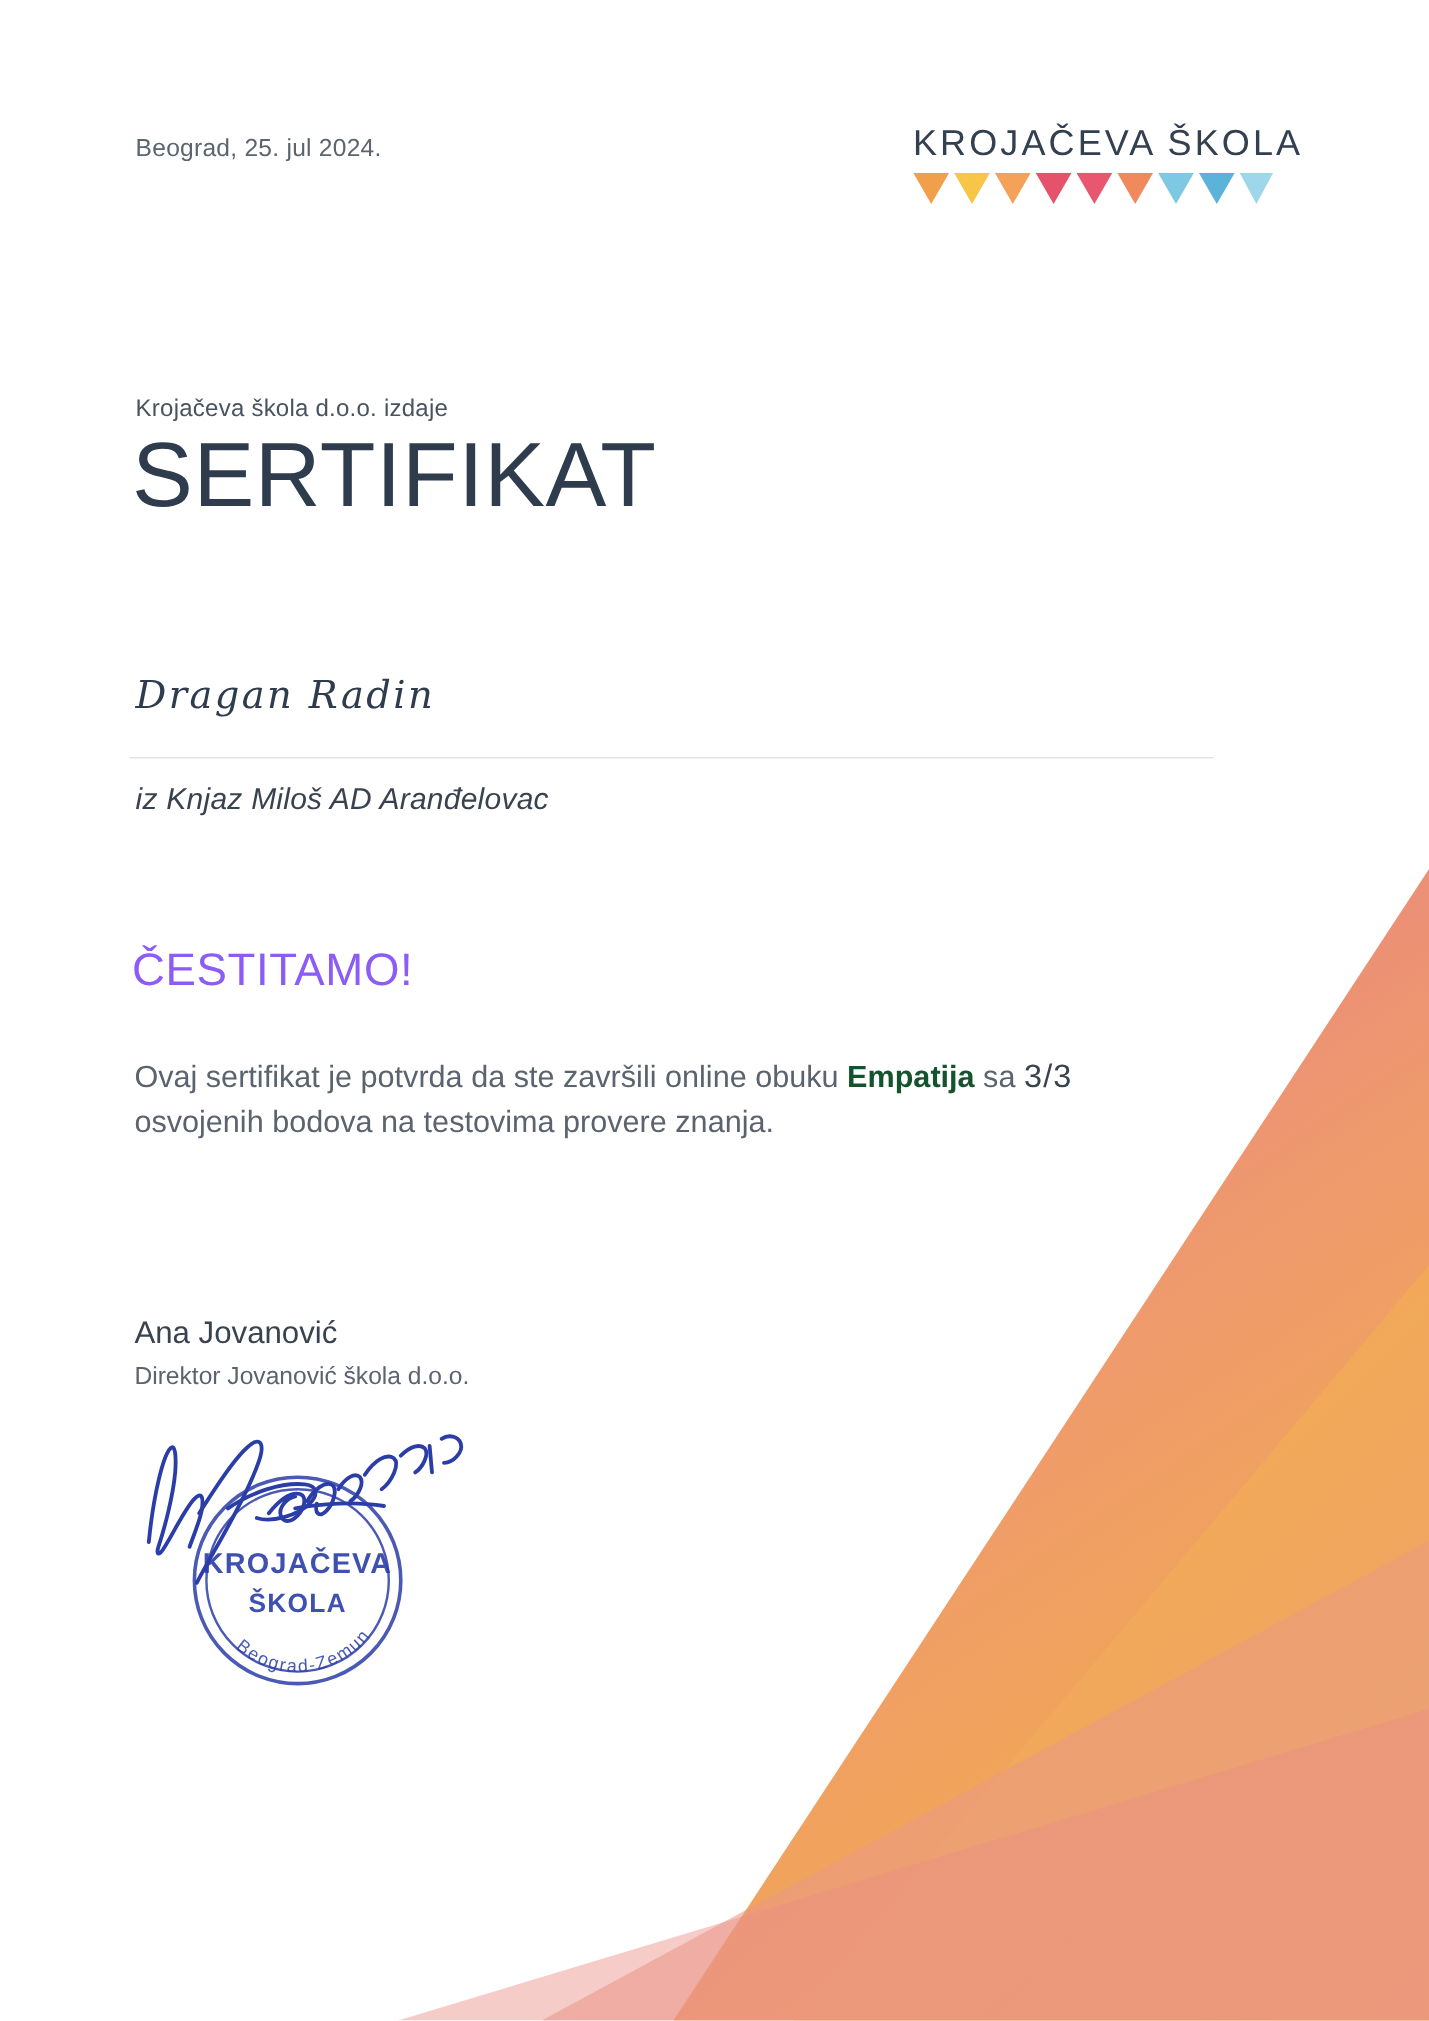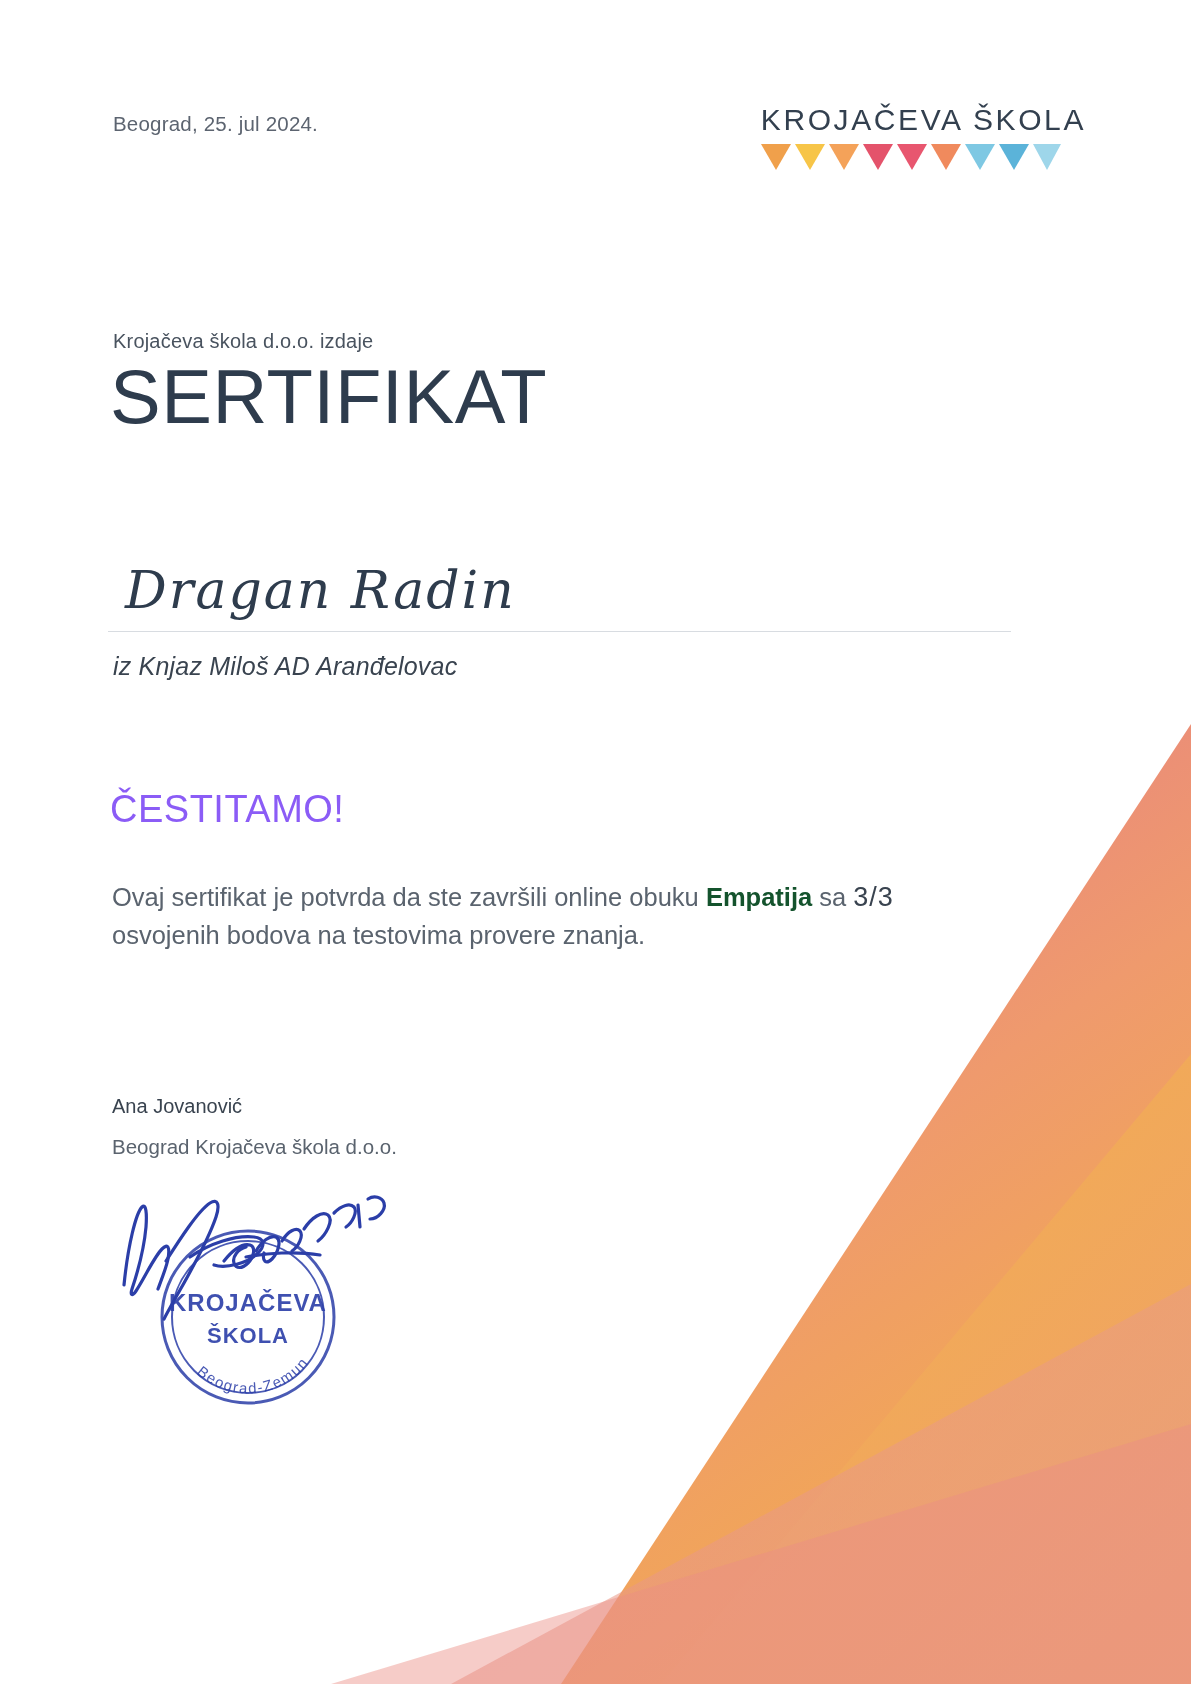--- a/index.html
+++ b/index.html
@@ -77,25 +77,24 @@
     line-height: 1.1;
   }
 
   
   .recipient {
     position: absolute;
     left: 113px;
     top: 560px;
     font-family: "DejaVu Serif", serif;
     font-style: italic;
-    font-size: 52px;
+    font-size: 32px;
     color: #2e3c4d;
     letter-spacing: 2px;
     white-space: nowrap;
-    margin-left: 12px;
   }
   .recipient-rule {
     position: absolute;
     left: 108px;
     top: 631px;
     width: 903px;
     height: 1px;
     background: #d8dce1;
   }
   .recipient-org {
@@ -134,21 +133,21 @@
     color: #39434f;
     font-size: 27px;
     letter-spacing: 1px;
   }
 
   
   .sig-name {
     position: absolute;
     left: 112px;
     top: 1095px;
-    font-size: 20px;
+    font-size: 26px;
     color: #39434f;
   }
   .sig-role {
     position: absolute;
     left: 112px;
     top: 1135px;
     font-size: 20.5px;
     color: #5a636e;
   }
   .sig-art {
@@ -210,21 +209,21 @@
   <div class="recipient-rule"></div>
   <div class="recipient-org">iz Knjaz Miloš AD Aranđelovac</div>
 
   <div class="congrats">ČESTITAMO!</div>
   <div class="body-text">
     <span>Ovaj sertifikat je potvrda da ste završili online obuku </span><b>Empatija</b><span> sa </span><span class="score">3/3</span>
     <span>osvojenih bodova na testovima provere znanja.</span>
   </div>
 
   <div class="sig-name">Ana Jovanović</div>
-  <div class="sig-role">Beograd Krojačeva škola d.o.o.</div>
+  <div class="sig-role">Direktor Jovanović škola d.o.o.</div>
 
   <svg class="sig-art" viewBox="0 0 340 240">
 
     <g fill="none" stroke="#2b3ea8" stroke-width="3.2" stroke-linecap="round" stroke-linejoin="round">
       <path d="M18,120 C22,80 30,48 36,42 C40,38 41,48 40,62 C38,84 30,112 26,124 C24,130 26,132 30,126 C38,114 48,92 56,84 C62,78 64,82 62,94 C60,104 54,118 52,124"></path>
       <path d="M60,96 C74,74 92,46 104,38 C112,33 114,40 110,52 C104,70 88,100 78,118 C70,132 62,146 58,154"></path>
       <path d="M84,92 C104,78 130,70 148,72 C158,73 160,80 152,88 C142,98 120,104 108,100"></path>
       <path d="M118,96 C126,86 136,78 144,80 C150,82 148,92 142,98 C136,104 130,104 128,98 C126,92 132,84 140,82"></path>
       <path d="M150,86 C156,76 164,70 170,72 C176,75 172,88 166,94 C160,100 156,96 158,88"></path>
       <path d="M176,76 C182,66 190,62 194,66 C198,71 192,82 186,86"></path>

